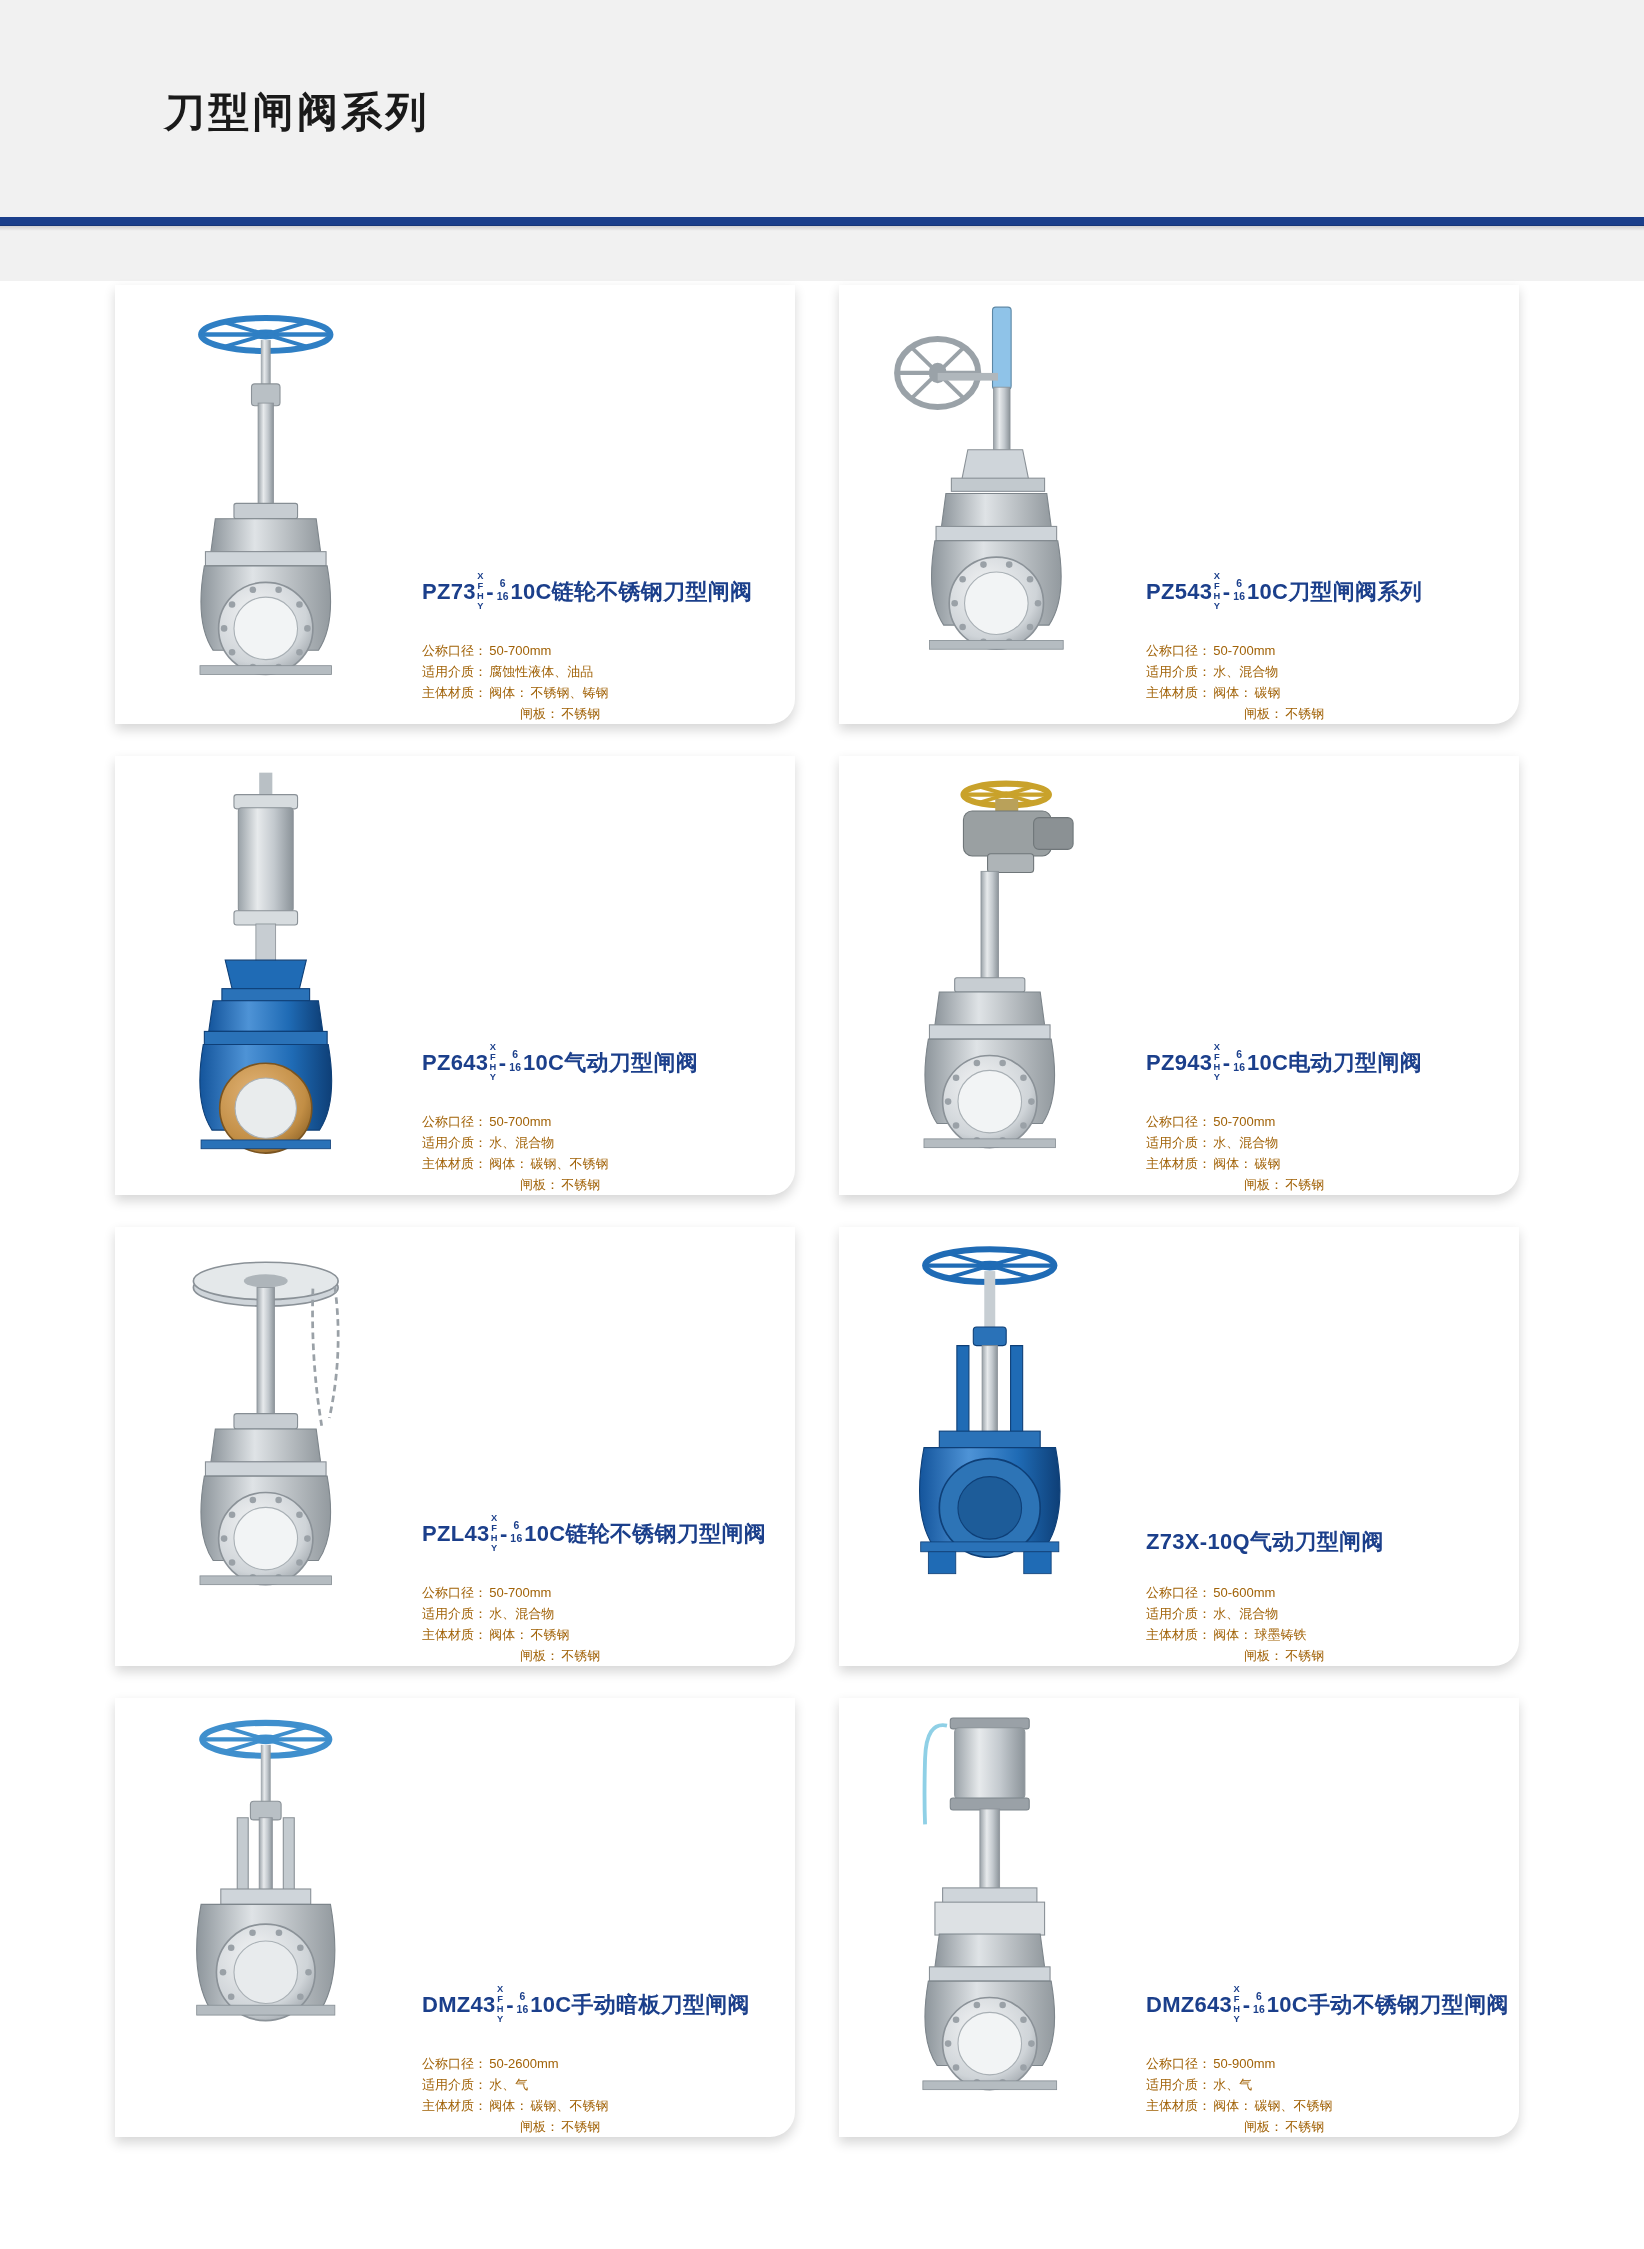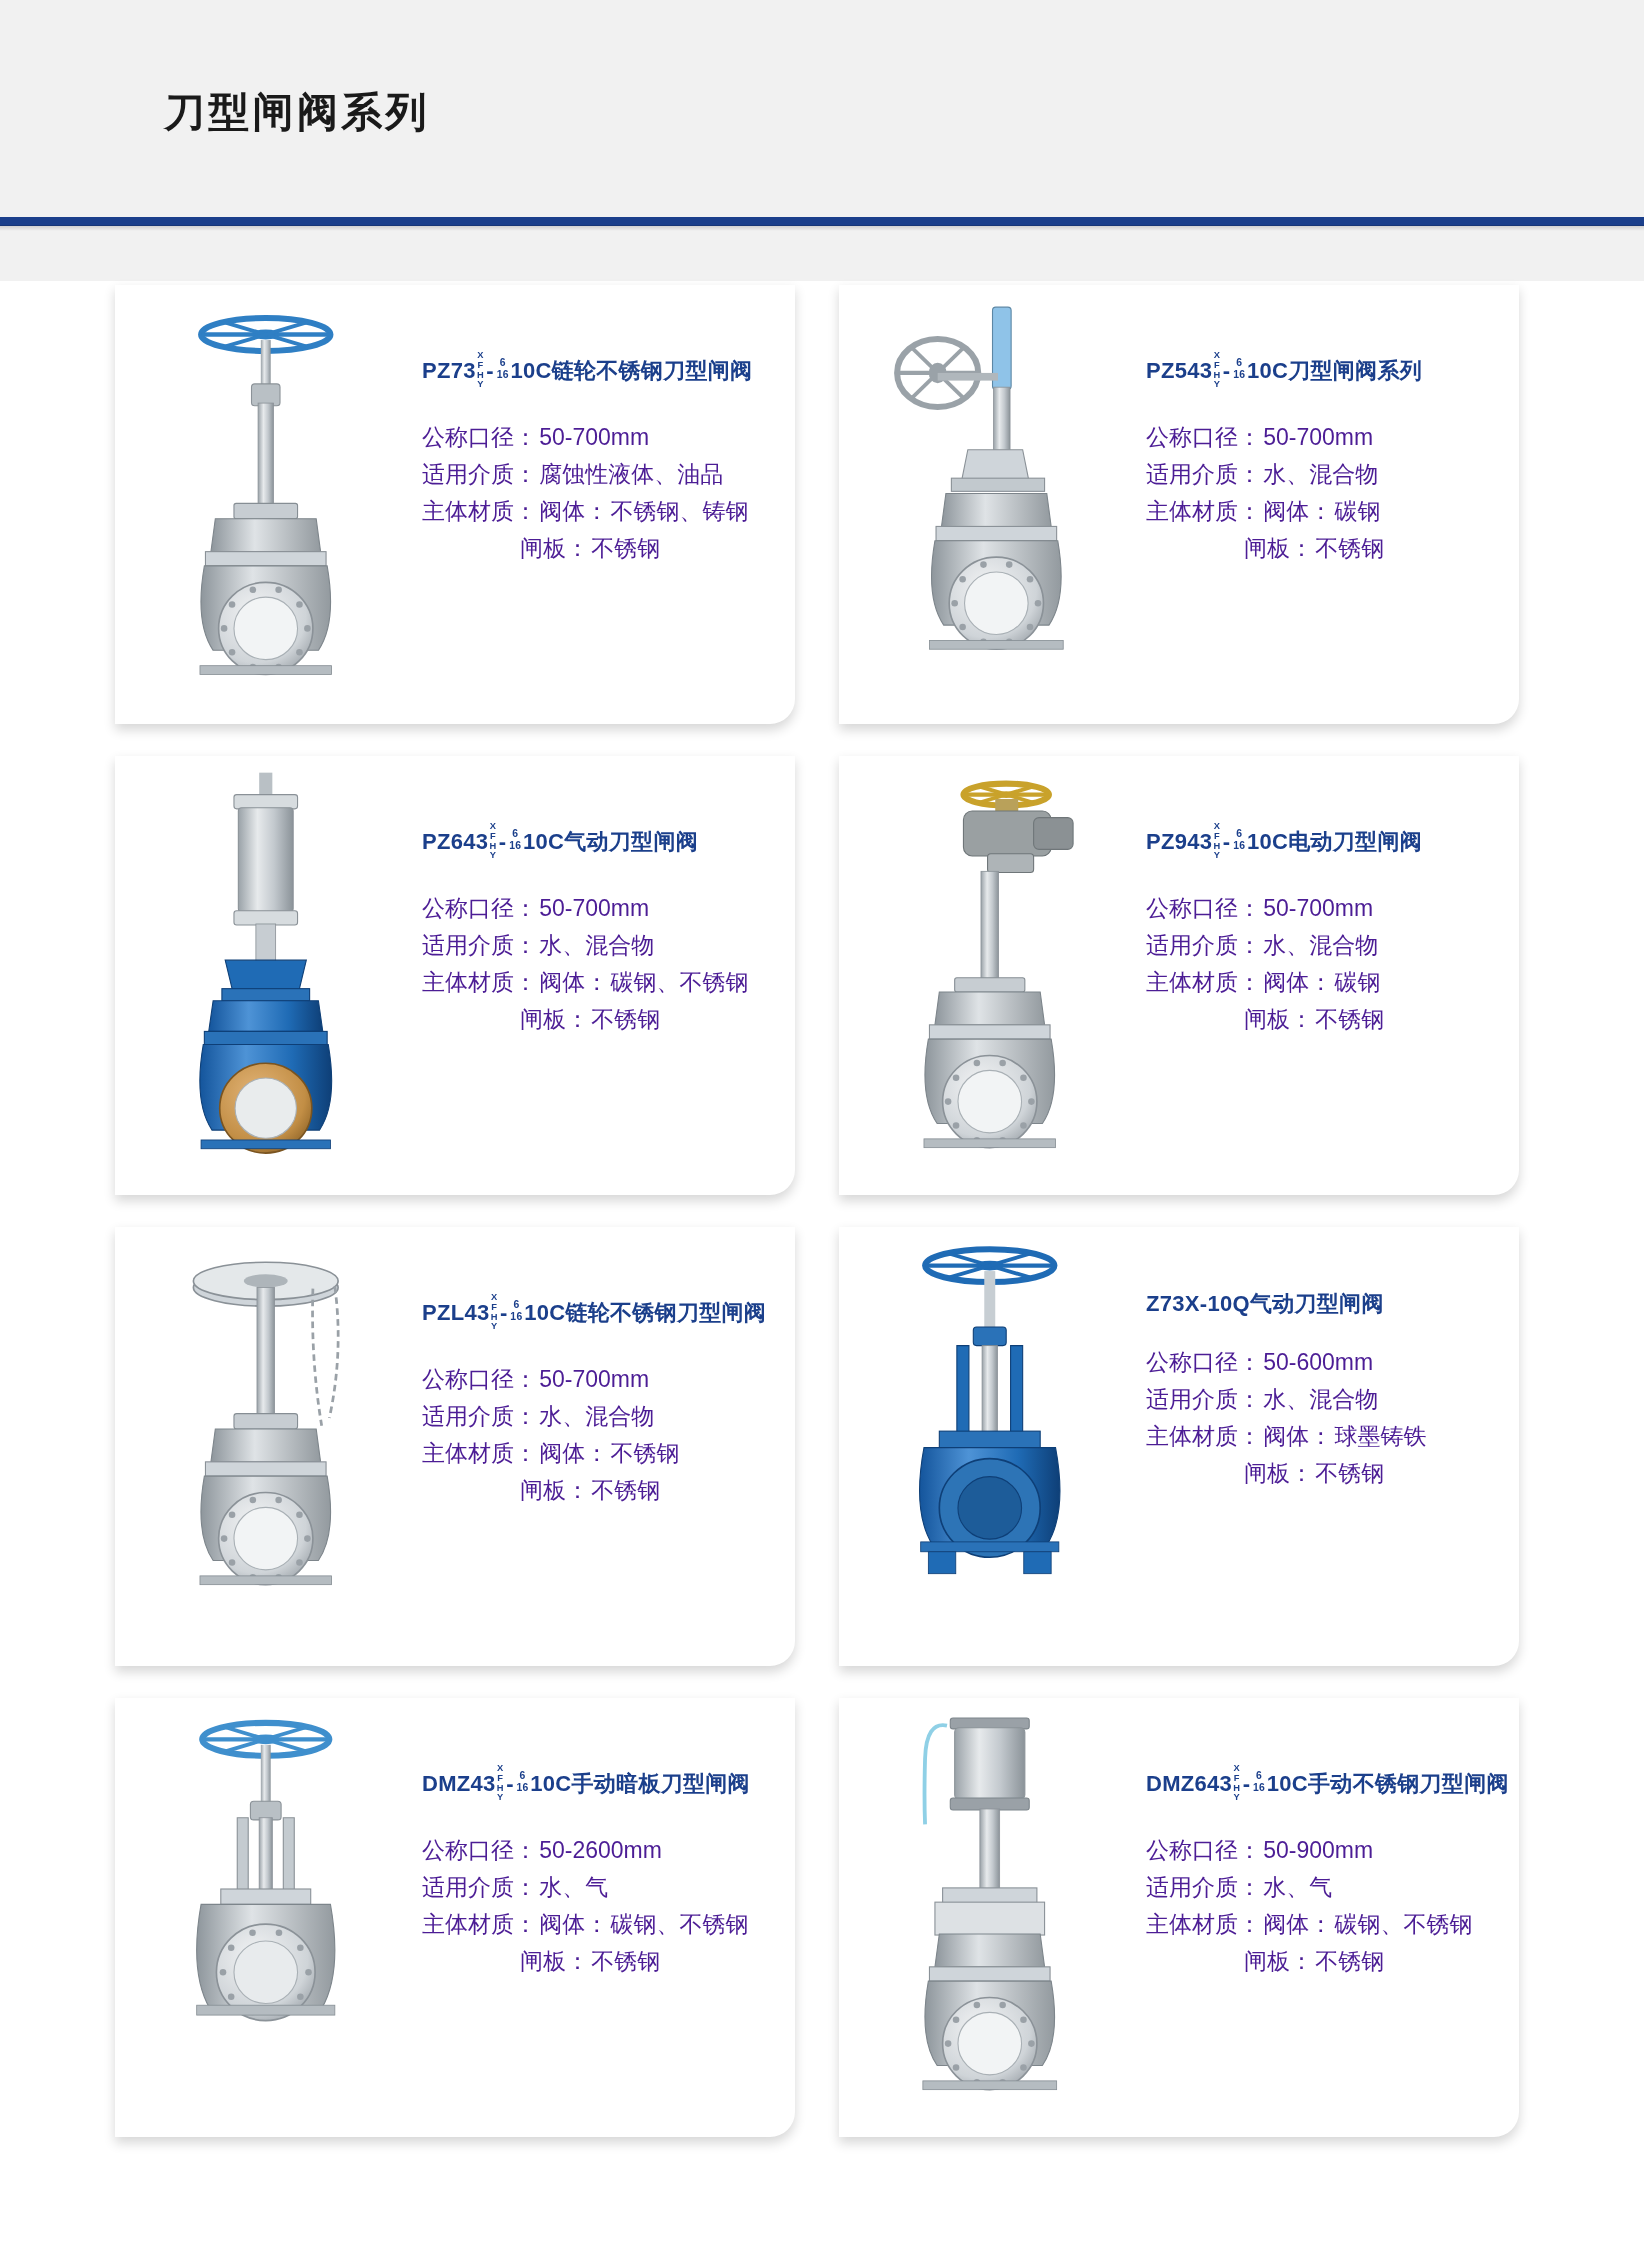--- a/index.html
+++ b/index.html
@@ -61,21 +61,21 @@
     background:#ffffff;
     border-radius:0 0 25px 0;
     box-shadow:0 5.5px 12px rgba(0,0,0,0.16);
   }
   .card-inner {
     position:absolute;
     left:11px; top:11px;
     width:616px; height:439px;
     display:flex;
     flex-direction:row;
-    align-items:flex-start;
+    align-items:flex-end;
   }
   .img-col {
     width:307px; height:439px;
     position:relative;
     flex:none;
   }
   .txt-col {
     width:373px;
     padding-top:66px;
     position:relative;
@@ -113,22 +113,22 @@
     line-height:1.2;
     margin:0 1.6px;
     position:relative;
     top:-1.1px;
   }
   .t-sep { margin:0 1.1px; }
 
   
   .specs {
     margin-top:28.5px;
-    font-size:23px;
-    color:#4c1d95;
+    font-size:13px;
+    color:#a16207;
     line-height:1.62;
   }
   .spec-row {
     display:flex;
     align-items:flex-start;
     white-space:nowrap;
   }
   .spec-label { flex:none; }
   .spec-colon { margin:0 2.2px 0 0; }
   .spec-value { }

